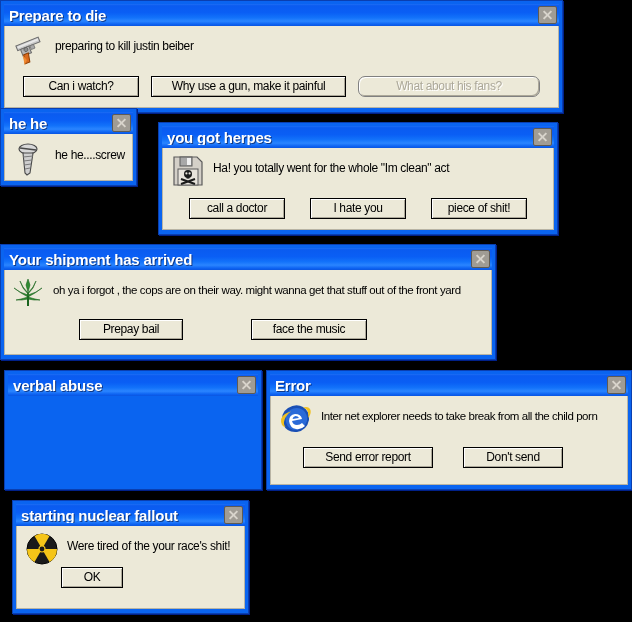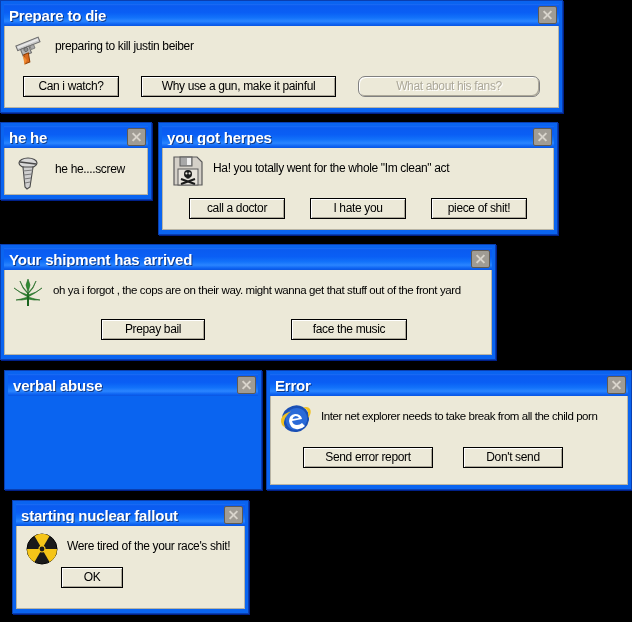--- a/index.html
+++ b/index.html
@@ -141,41 +141,41 @@
   }
   .btn.disabled {
     color: #aca899;
     border-color: #808080;
     text-shadow: 1px 1px 0 #ffffff;
     border-radius: 7px;
   }
 
   
   #dlg-prepare   { left: 0px;   top: 0px;   width: 563px; height: 113px; }
-  #dlg-hehe      { left: 0px;   top: 122px; width: 152px; height: 78px;  }
+  #dlg-hehe      { left: 0px;   top: 108px; width: 137px; height: 78px;  }
   #dlg-herpes    { left: 158px; top: 122px; width: 400px; height: 113px; }
   #dlg-shipment  { left: 0px;   top: 244px; width: 496px; height: 116px; }
   #dlg-verbal    { left: 4px;   top: 370px; width: 258px; height: 120px; }
   #dlg-error     { left: 266px; top: 370px; width: 366px; height: 120px; }
   #dlg-nuclear   { left: 12px;  top: 500px; width: 237px; height: 114px; }
 
   
   #dlg-prepare .btn-row { bottom: 10px; padding: 0 18px; justify-content: space-between; }
-  #dlg-prepare .btn { width: 96px; }
+  #dlg-prepare .btn { width: 116px; }
   #dlg-prepare .btn:nth-child(2) { width: 195px; }
   #dlg-prepare .btn:nth-child(3) { width: 182px; }
 
   #dlg-hehe .content-row { padding-top: 7px; }
 
   #dlg-herpes .btn-row { bottom: 10px; padding: 0 26px; justify-content: space-between; }
   #dlg-herpes .btn { width: 96px; }
 
   #dlg-shipment .content-row { padding: 6px 6px 0 6px; }
   #dlg-shipment .msg { font-size: 11.5px; letter-spacing: -0.4px; }
-  #dlg-shipment .btn-row { bottom: 14px; padding: 0 0 0 96px; gap: 18px; }
+  #dlg-shipment .btn-row { bottom: 14px; padding: 0 0 0 74px; }
   #dlg-shipment .btn { width: 104px; }
   #dlg-shipment .btn:nth-child(2) { margin-left: 68px; width: 116px; }
 
   #dlg-verbal .msg { font-size: 11.5px; letter-spacing: -0.4px; }
   #dlg-verbal .btn-row { bottom: 16px; padding: 0 0 0 40px; }
   #dlg-verbal .btn { width: 136px; }
 
   #dlg-error .msg { font-size: 11.5px; letter-spacing: -0.45px; }
   #dlg-error .btn-row { bottom: 16px; padding: 0 0 0 32px; }
   #dlg-error .btn { width: 130px; }

